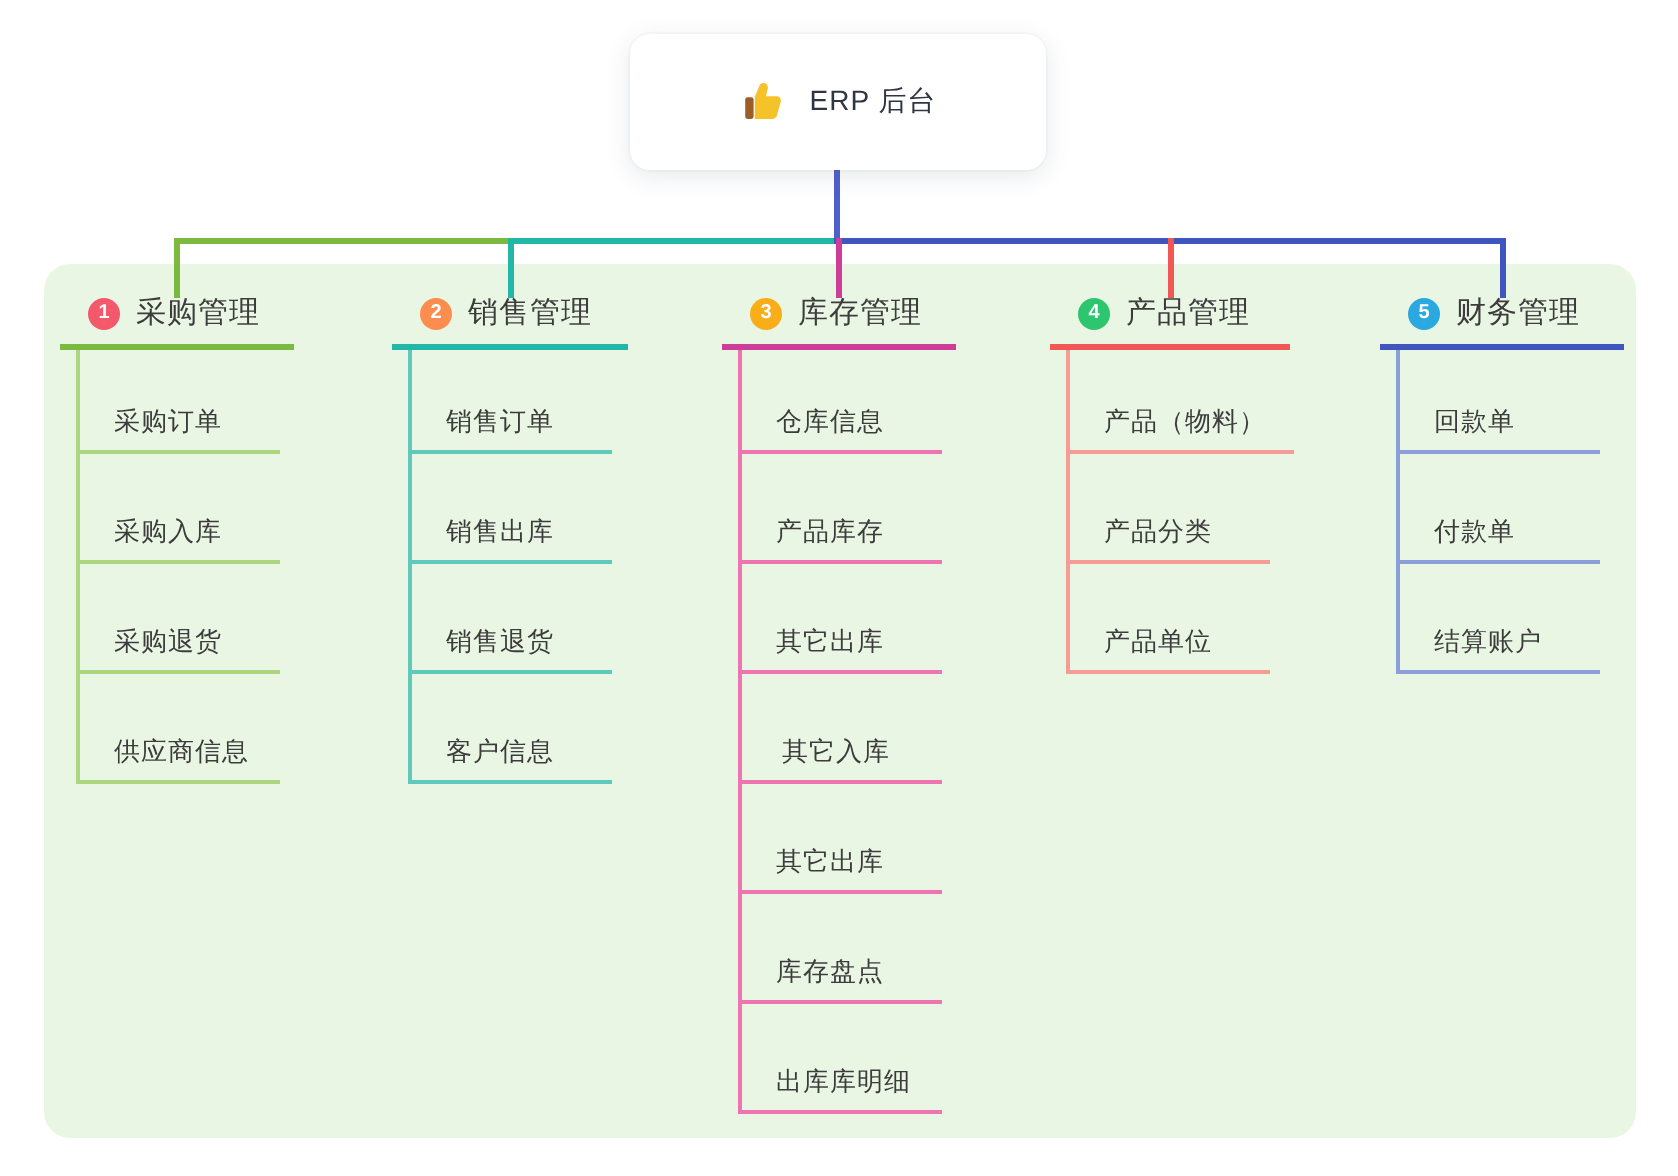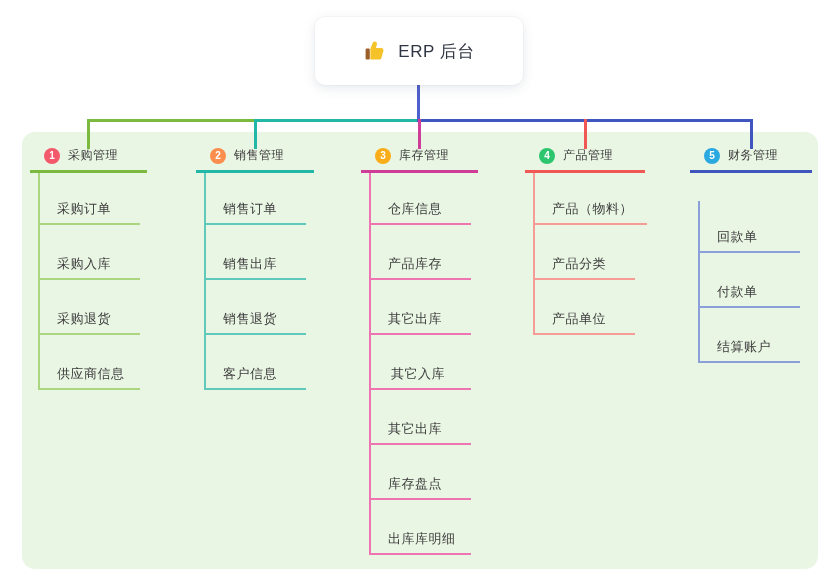--- a/index.html
+++ b/index.html
@@ -9,42 +9,42 @@
     -webkit-font-smoothing:antialiased;
   }
   
   .root-node{
     position:absolute;left:315px;top:17px;width:208px;height:68px;
     background:#ffffff;border-radius:10px;
     box-shadow:0 3px 12px rgba(80,90,110,0.14),0 0 0 1px rgba(0,0,0,0.02);
     display:flex;align-items:center;justify-content:center;gap:11px;
     z-index:5;cursor:pointer;
   }
-  .root-title{font-size:17px;font-weight:500;color:#2f3542;letter-spacing:0.5px;}
+  .root-title{font-size:14px;font-weight:500;color:#2f3542;letter-spacing:0.5px;}
   .thumb-icon{width:24px;height:24px;display:block;}
   
   .content-panel{
     position:absolute;left:22px;top:132px;width:796px;height:437px;
     background:#EAF6E4;border-radius:13px;z-index:0;
   }
   
   .line{position:absolute;z-index:2;}
   
   .branch-column{position:absolute;top:147px;z-index:3;}
   .branch-header{
     display:flex;align-items:center;gap:8px;
     padding:0 0 6px 14px;box-sizing:border-box;
     border-bottom:3px solid #999;cursor:pointer;
   }
   .branch-badge{
     width:16px;height:16px;border-radius:50%;flex:0 0 16px;
     display:flex;align-items:center;justify-content:center;
     color:#fff;font-size:10px;font-weight:bold;line-height:1;
   }
-  .branch-title{font-size:12px;font-weight:500;color:#3c3c3c;letter-spacing:0.5px;white-space:nowrap;}
+  .branch-title{font-size:15px;font-weight:500;color:#3c3c3c;letter-spacing:0.5px;white-space:nowrap;}
   .branch-children{margin-left:8px;border-left:2px solid #15803d;}
   .child-node{
     display:flex;align-items:flex-end;
     height:55px;box-sizing:border-box;
     width:fit-content;min-width:100px;
     padding:0 14px 5px 17px;
     border-bottom:2px solid #ccc;cursor:pointer;
   }
   .child-node.first{height:52px;}
   .child-label{font-size:13px;color:#3c3c3c;white-space:nowrap;letter-spacing:0.5px;}
@@ -160,21 +160,21 @@
           <span class="child-label">产品单位</span>
         </div>
       </div>
     </div>
     <div class="branch-column" style="left: 690px;">
       <div class="branch-header" style="width: 122px; border-bottom-color: rgb(62, 86, 190);">
         <span class="branch-badge" style="background: rgb(42, 168, 224);">5</span>
         <span class="branch-title">财务管理</span>
       </div>
       <div class="branch-children" style="border-left-color: rgb(139, 160, 218);">
-        <div class="child-node first" style="border-bottom-color: rgb(139, 160, 218); margin-top: 28px;">
+        <div class="child-node first" style="border-bottom-color: rgb(139, 160, 218);">
           <span class="child-label">回款单</span>
         </div>
         <div class="child-node" style="border-bottom-color: rgb(139, 160, 218);">
           <span class="child-label">付款单</span>
         </div>
         <div class="child-node" style="border-bottom-color: rgb(139, 160, 218);">
           <span class="child-label">结算账户</span>
         </div>
       </div>
     </div>

